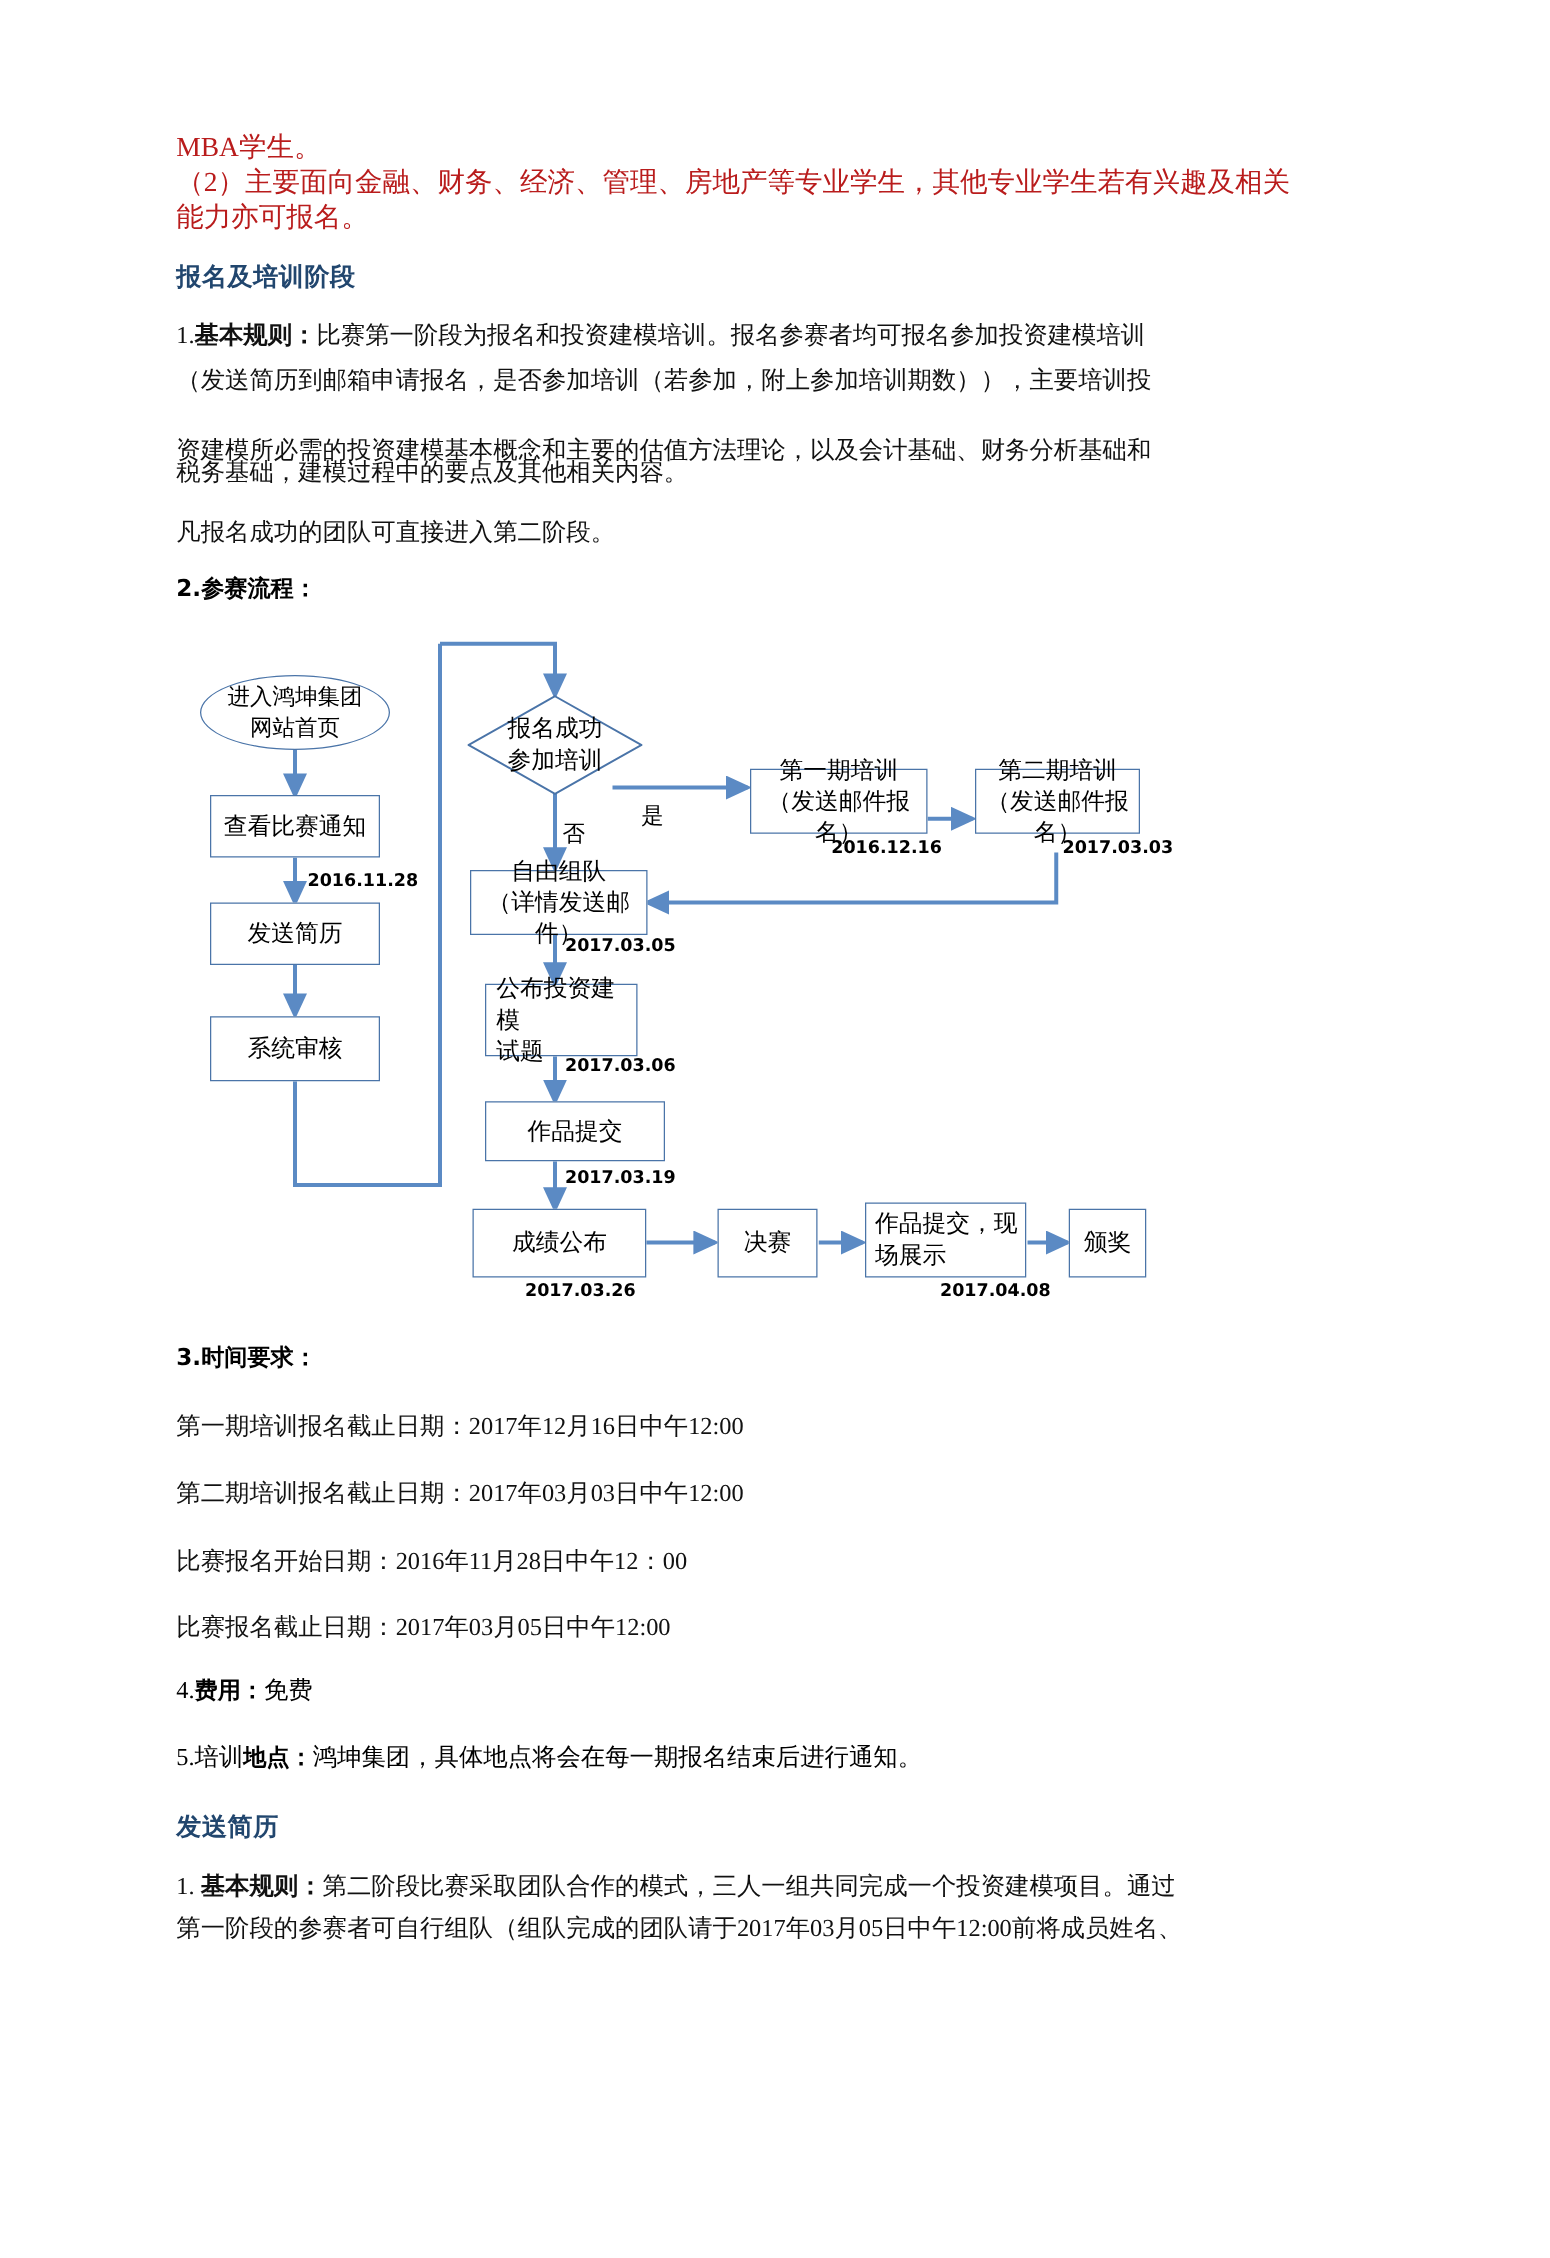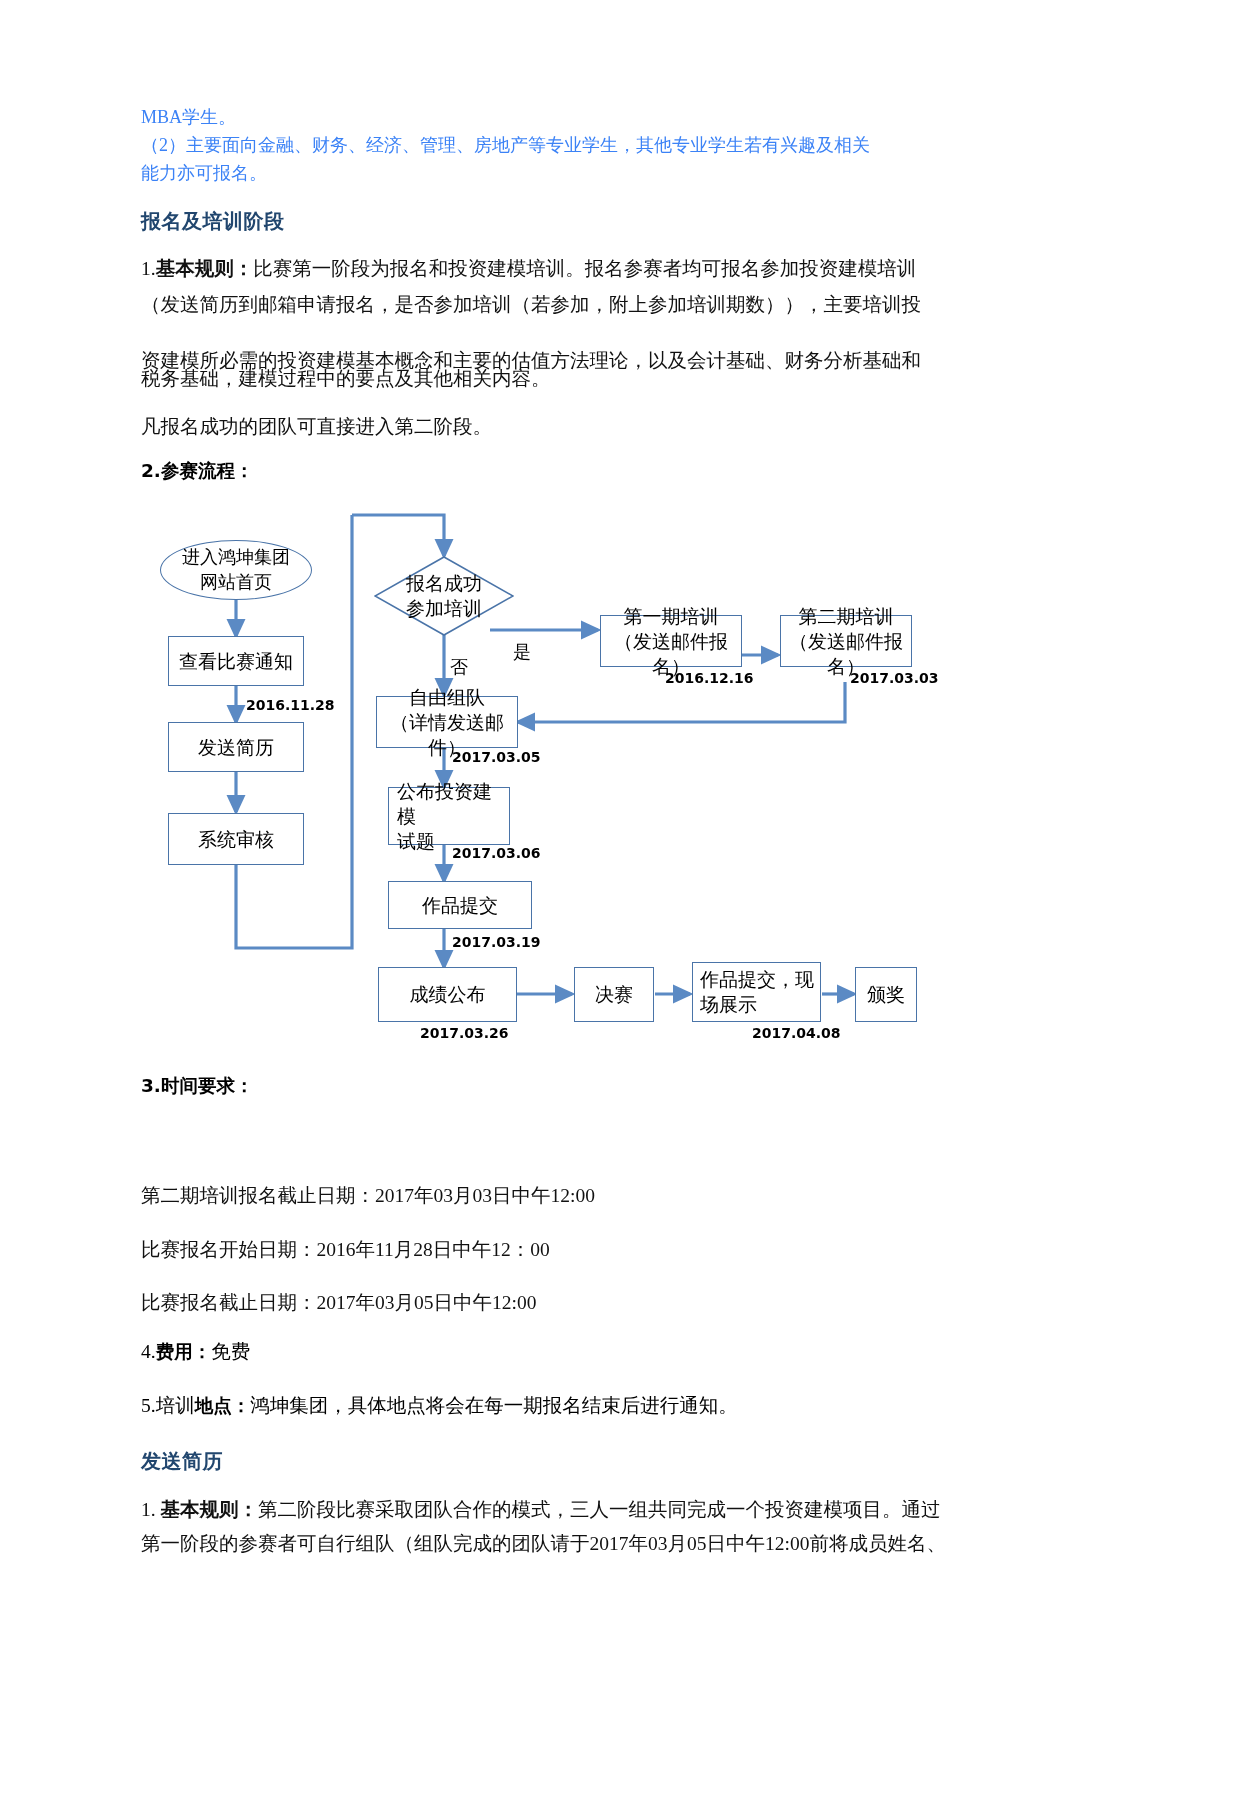--- a/index.html
+++ b/index.html
@@ -11,22 +11,22 @@
     font-family: "Liberation Serif", "DejaVu Serif", serif;
     color: #000000;
     position: relative;
     overflow: hidden;
   }
   .page { position: relative; width: 1240px; height: 1806px; padding: 0; }
 
   .body-text {
     position: absolute;
     font-family: "Liberation Serif", "DejaVu Serif", serif;
-    font-size: 18px;
-    color: #3b82f6;
+    font-size: 22px;
+    color: #b91c1c;
     line-height: 31px;
     white-space: pre;
   }
   .para { position: absolute; font-size: 19.5px; line-height: 34px; color: #111; }
   .para .b { font-weight: bold; }
 
   .heading {
     position: absolute;
     font-family: "DejaVu Sans", "Liberation Sans", sans-serif;
     font-weight: bold;
@@ -203,20 +203,21 @@
     <span style="display:block;width:100%;text-align:left;padding-left:7px;">作品提交，现
 场展示</span>
   </div>
   <div class="date" style="left:752px; top:1025px;">2017.04.08</div>
 
   <div class="node" style="left:855px; top:967px; width:62px; height:55px;">颁奖</div>
 
   <div class="numhead" style="left:141px; top:1073px;">
     <b><span>3.</span><span>时间要求：</span></b>
   </div>
+  <div class="para" style="left:141px; top:1125px;">第一期培训报名截止日期：2017年12月16日中午12:00</div>
   <div class="para" style="left:141px; top:1179px;">第二期培训报名截止日期：2017年03月03日中午12:00</div>
   <div class="para" style="left:141px; top:1233px;">比赛报名开始日期：2016年11月28日中午12：00</div>
   <div class="para" style="left:141px; top:1286px;">比赛报名截止日期：2017年03月05日中午12:00</div>
 
   <div class="numhead" style="left:141px; top:1338px;">
     <span>4.</span><b><span>费用：</span></b><span>免费</span>
   </div>
 
   <div class="numhead" style="left:141px; top:1392px;">
     <span>5.培训</span><b><span>地点：</span></b><span>鸿坤集团，具体地点将会在每一期报名结束后进行通知。</span>

